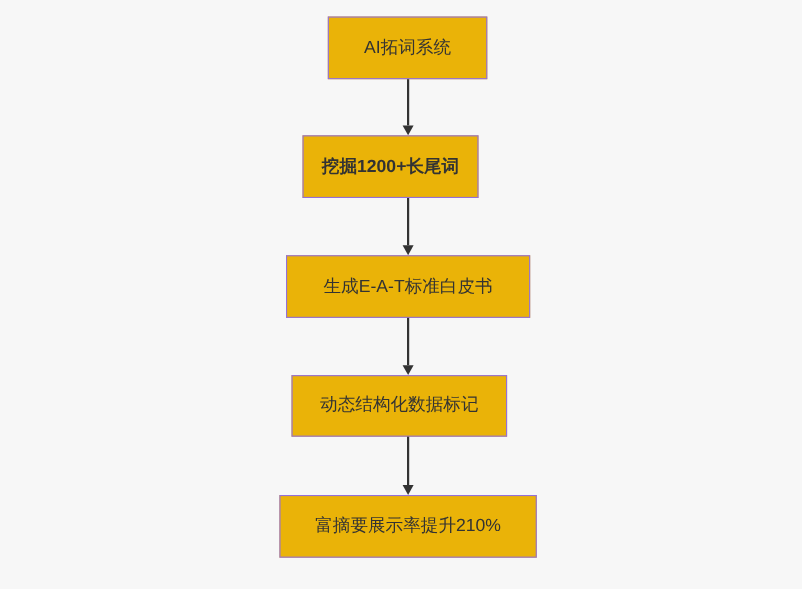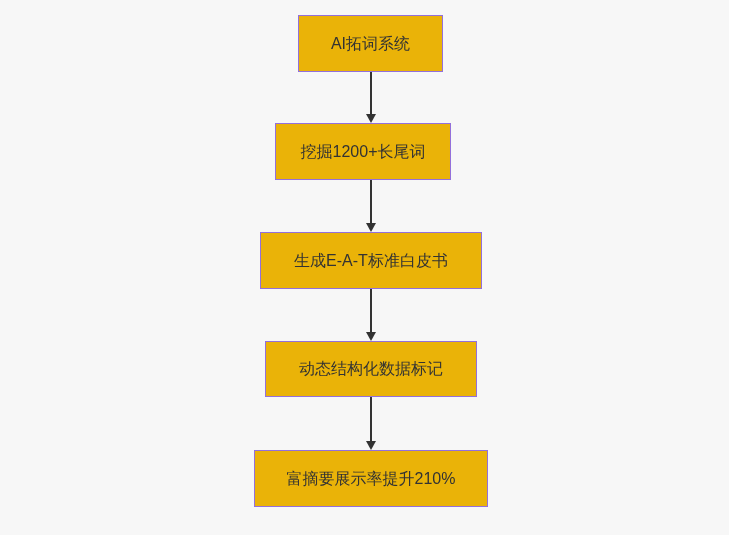--- a/index.html
+++ b/index.html
@@ -27,23 +27,23 @@
     color: #333333;
     font-size: 16px;
     line-height: 1;
     display: flex;
     align-items: center;
     justify-content: center;
     text-align: center;
     white-space: nowrap;
   }
   .node-1 { left: 298px; top: 15px;  width: 145px; height: 57px; }
-  .node-2 { left: 275px; top: 123px; width: 176px; height: 57px; }
+  .node-2 { left: 275px; top: 123px; width: 160px; height: 57px; font-weight: bold; }
   .node-3 { left: 260px; top: 232px; width: 222px; height: 57px; }
-  .node-4 { left: 265px; top: 341px; width: 212px; height: 56px; }
+  .node-4 { left: 265px; top: 341px; width: 196px; height: 56px; }
   .node-5 { left: 254px; top: 450px; width: 234px; height: 57px; text-align: right; }
 
   .flow-arrow {
     position: absolute;
     left: 366px;            
     width: 10px;
     display: flex;
     flex-direction: column;
     align-items: center;
   }

